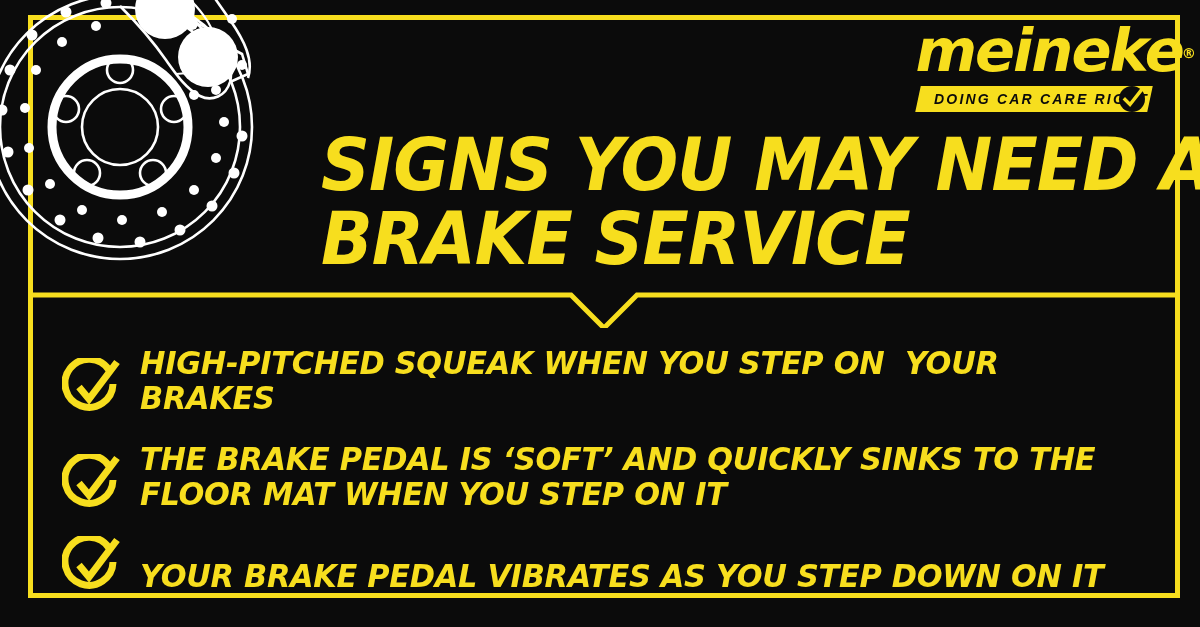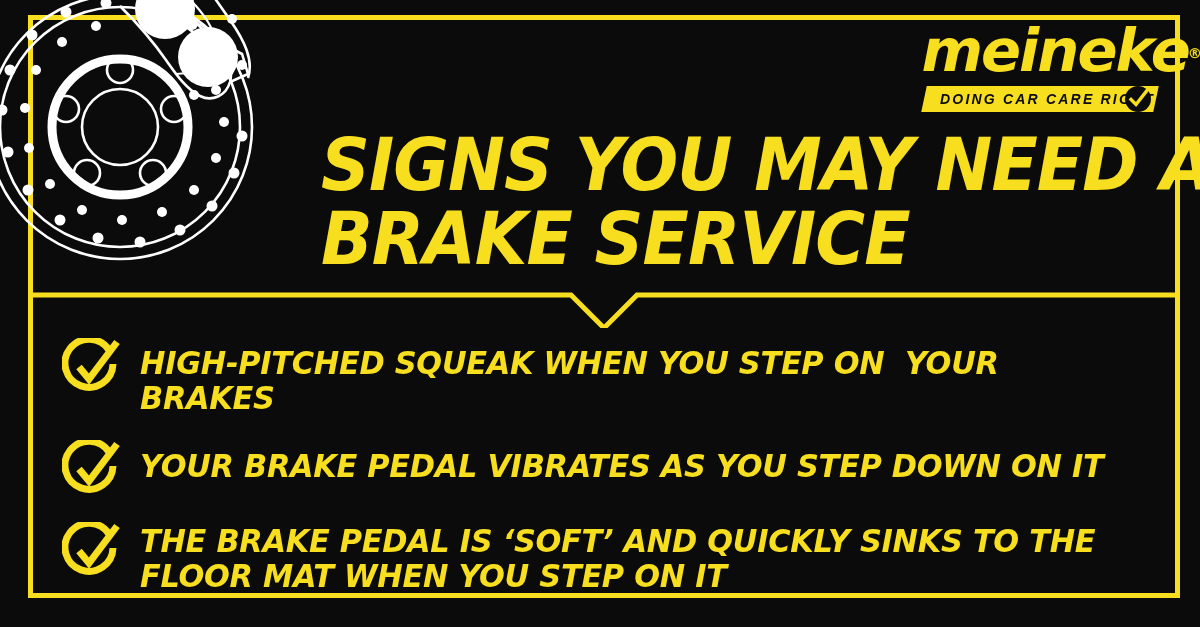--- a/index.html
+++ b/index.html
@@ -43,21 +43,21 @@
     position: absolute;
     left: -20px;
     top: -38px;
     width: 320px;
     height: 330px;
   }
 
   
   .logo {
     position: absolute;
-    right: 44px;
+    right: 50px;
     top: 22px;
     width: 232px;
     text-align: right;
     text-decoration: underline;
   }
   .logo-word {
     position: relative;
     display: inline-block;
     color: #F7DE1E;
     font-size: 58px;
@@ -135,21 +135,21 @@
 
   
   .list {
     position: absolute;
     left: 62px;
     top: 338px;
     width: 1100px;
   }
   .list-item {
     display: flex;
-    align-items: flex-start;
+    align-items: flex-end;
     margin-bottom: 24px;
   }
   .list-item:last-child { margin-bottom: 0; }
   .check-icon {
     flex: 0 0 auto;
     width: 60px;
     height: 58px;
     margin-right: 18px;
   }
   .item-text {
@@ -277,35 +277,35 @@
     <div class="list-item item-1">
       <div class="check-icon">
         <svg width="60" height="58" viewBox="0 0 60 58" xmlns="http://www.w3.org/2000/svg">
           <path d="M47 12 A24 24 0 1 0 51 26" fill="none" stroke="#F7DE1E" stroke-width="7" stroke-linecap="butt"></path>
           <path d="M17 29 L27 41 L55 4" fill="none" stroke="#F7DE1E" stroke-width="7" stroke-linecap="butt" stroke-linejoin="miter"></path>
         </svg>
       </div>
       <div class="item-text">HIGH-PITCHED SQUEAK WHEN YOU STEP ON  YOUR BRAKES</div>
     </div>
 
-    <div class="list-item item-2">
-      <div class="check-icon">
-        <svg width="60" height="58" viewBox="0 0 60 58" xmlns="http://www.w3.org/2000/svg">
-          <path d="M47 12 A24 24 0 1 0 51 26" fill="none" stroke="#F7DE1E" stroke-width="7" stroke-linecap="butt"></path>
-          <path d="M17 29 L27 41 L55 4" fill="none" stroke="#F7DE1E" stroke-width="7" stroke-linecap="butt" stroke-linejoin="miter"></path>
-        </svg>
-      </div>
-      <div class="item-text">YOUR BRAKE PEDAL VIBRATES AS YOU STEP DOWN ON IT</div>
-    </div>
-
     <div class="list-item item-3">
       <div class="check-icon">
         <svg width="60" height="58" viewBox="0 0 60 58" xmlns="http://www.w3.org/2000/svg">
           <path d="M47 12 A24 24 0 1 0 51 26" fill="none" stroke="#F7DE1E" stroke-width="7" stroke-linecap="butt"></path>
           <path d="M17 29 L27 41 L55 4" fill="none" stroke="#F7DE1E" stroke-width="7" stroke-linecap="butt" stroke-linejoin="miter"></path>
         </svg>
       </div>
       <div class="item-text">THE BRAKE PEDAL IS ‘SOFT’ AND QUICKLY SINKS TO THE
 FLOOR MAT WHEN YOU STEP ON IT</div>
     </div>
 
+    <div class="list-item item-2">
+      <div class="check-icon">
+        <svg width="60" height="58" viewBox="0 0 60 58" xmlns="http://www.w3.org/2000/svg">
+          <path d="M47 12 A24 24 0 1 0 51 26" fill="none" stroke="#F7DE1E" stroke-width="7" stroke-linecap="butt"></path>
+          <path d="M17 29 L27 41 L55 4" fill="none" stroke="#F7DE1E" stroke-width="7" stroke-linecap="butt" stroke-linejoin="miter"></path>
+        </svg>
+      </div>
+      <div class="item-text">YOUR BRAKE PEDAL VIBRATES AS YOU STEP DOWN ON IT</div>
+    </div>
+
   </div>
 </div>
 
 </body></html>

